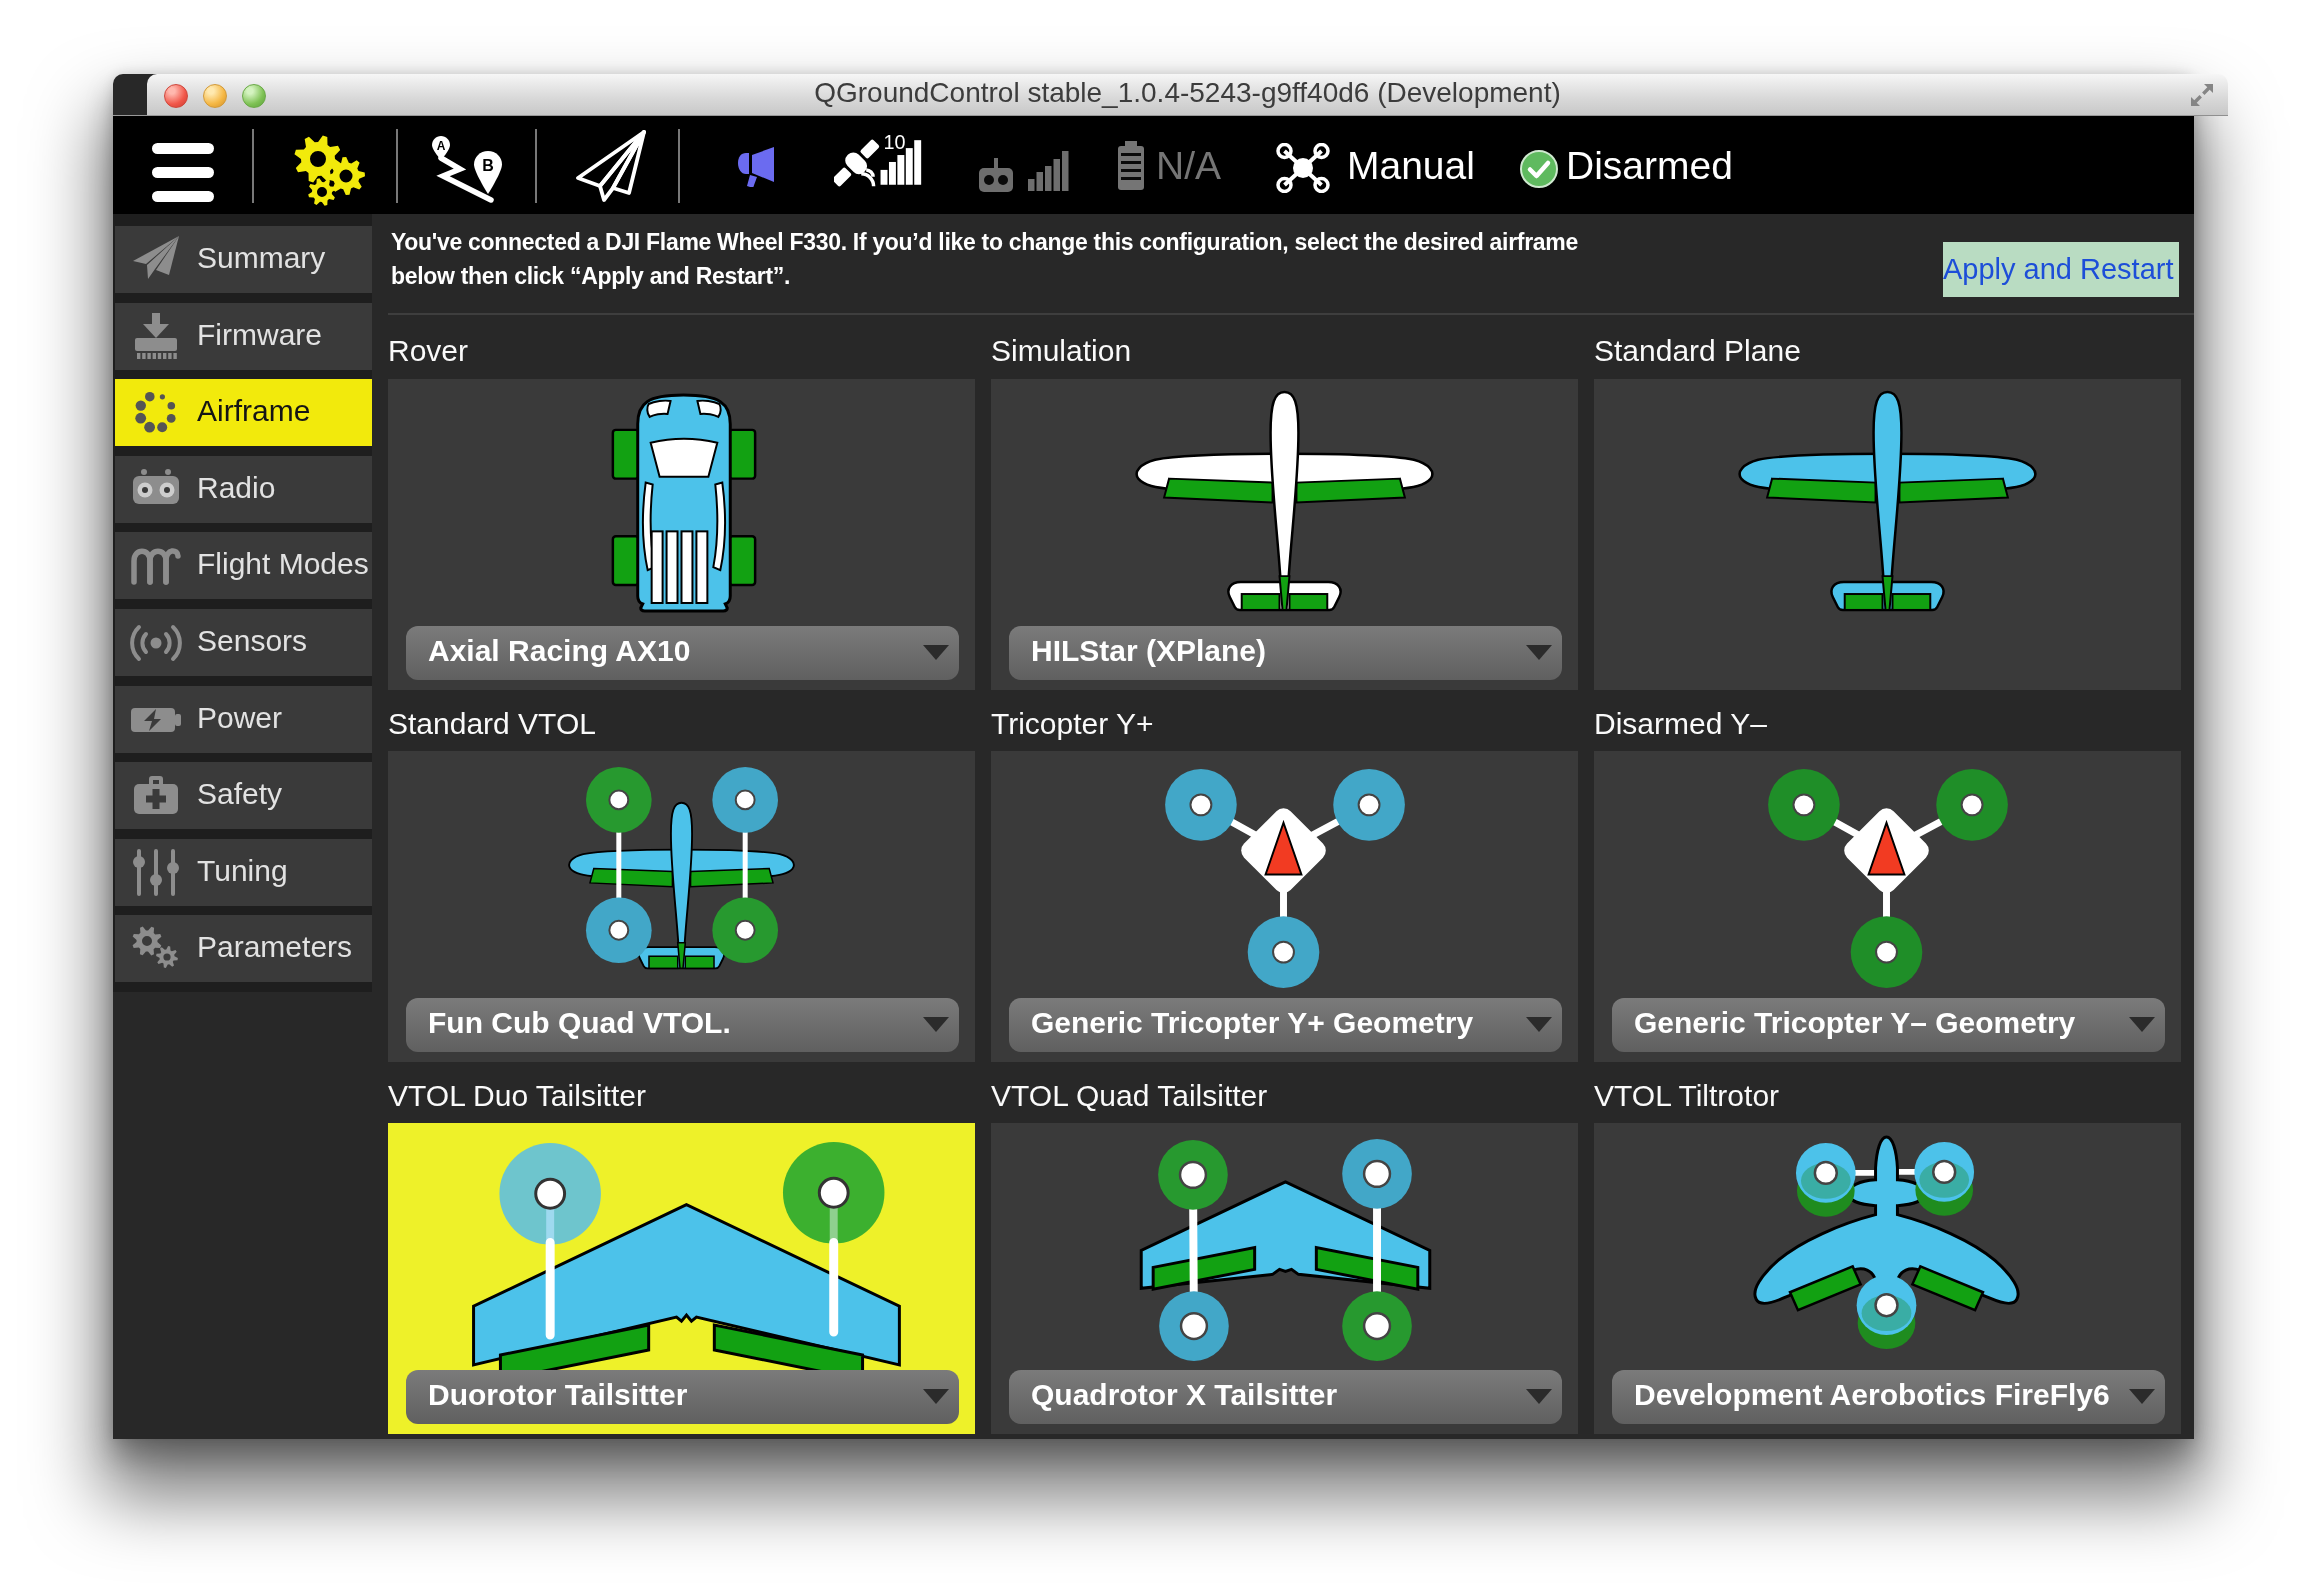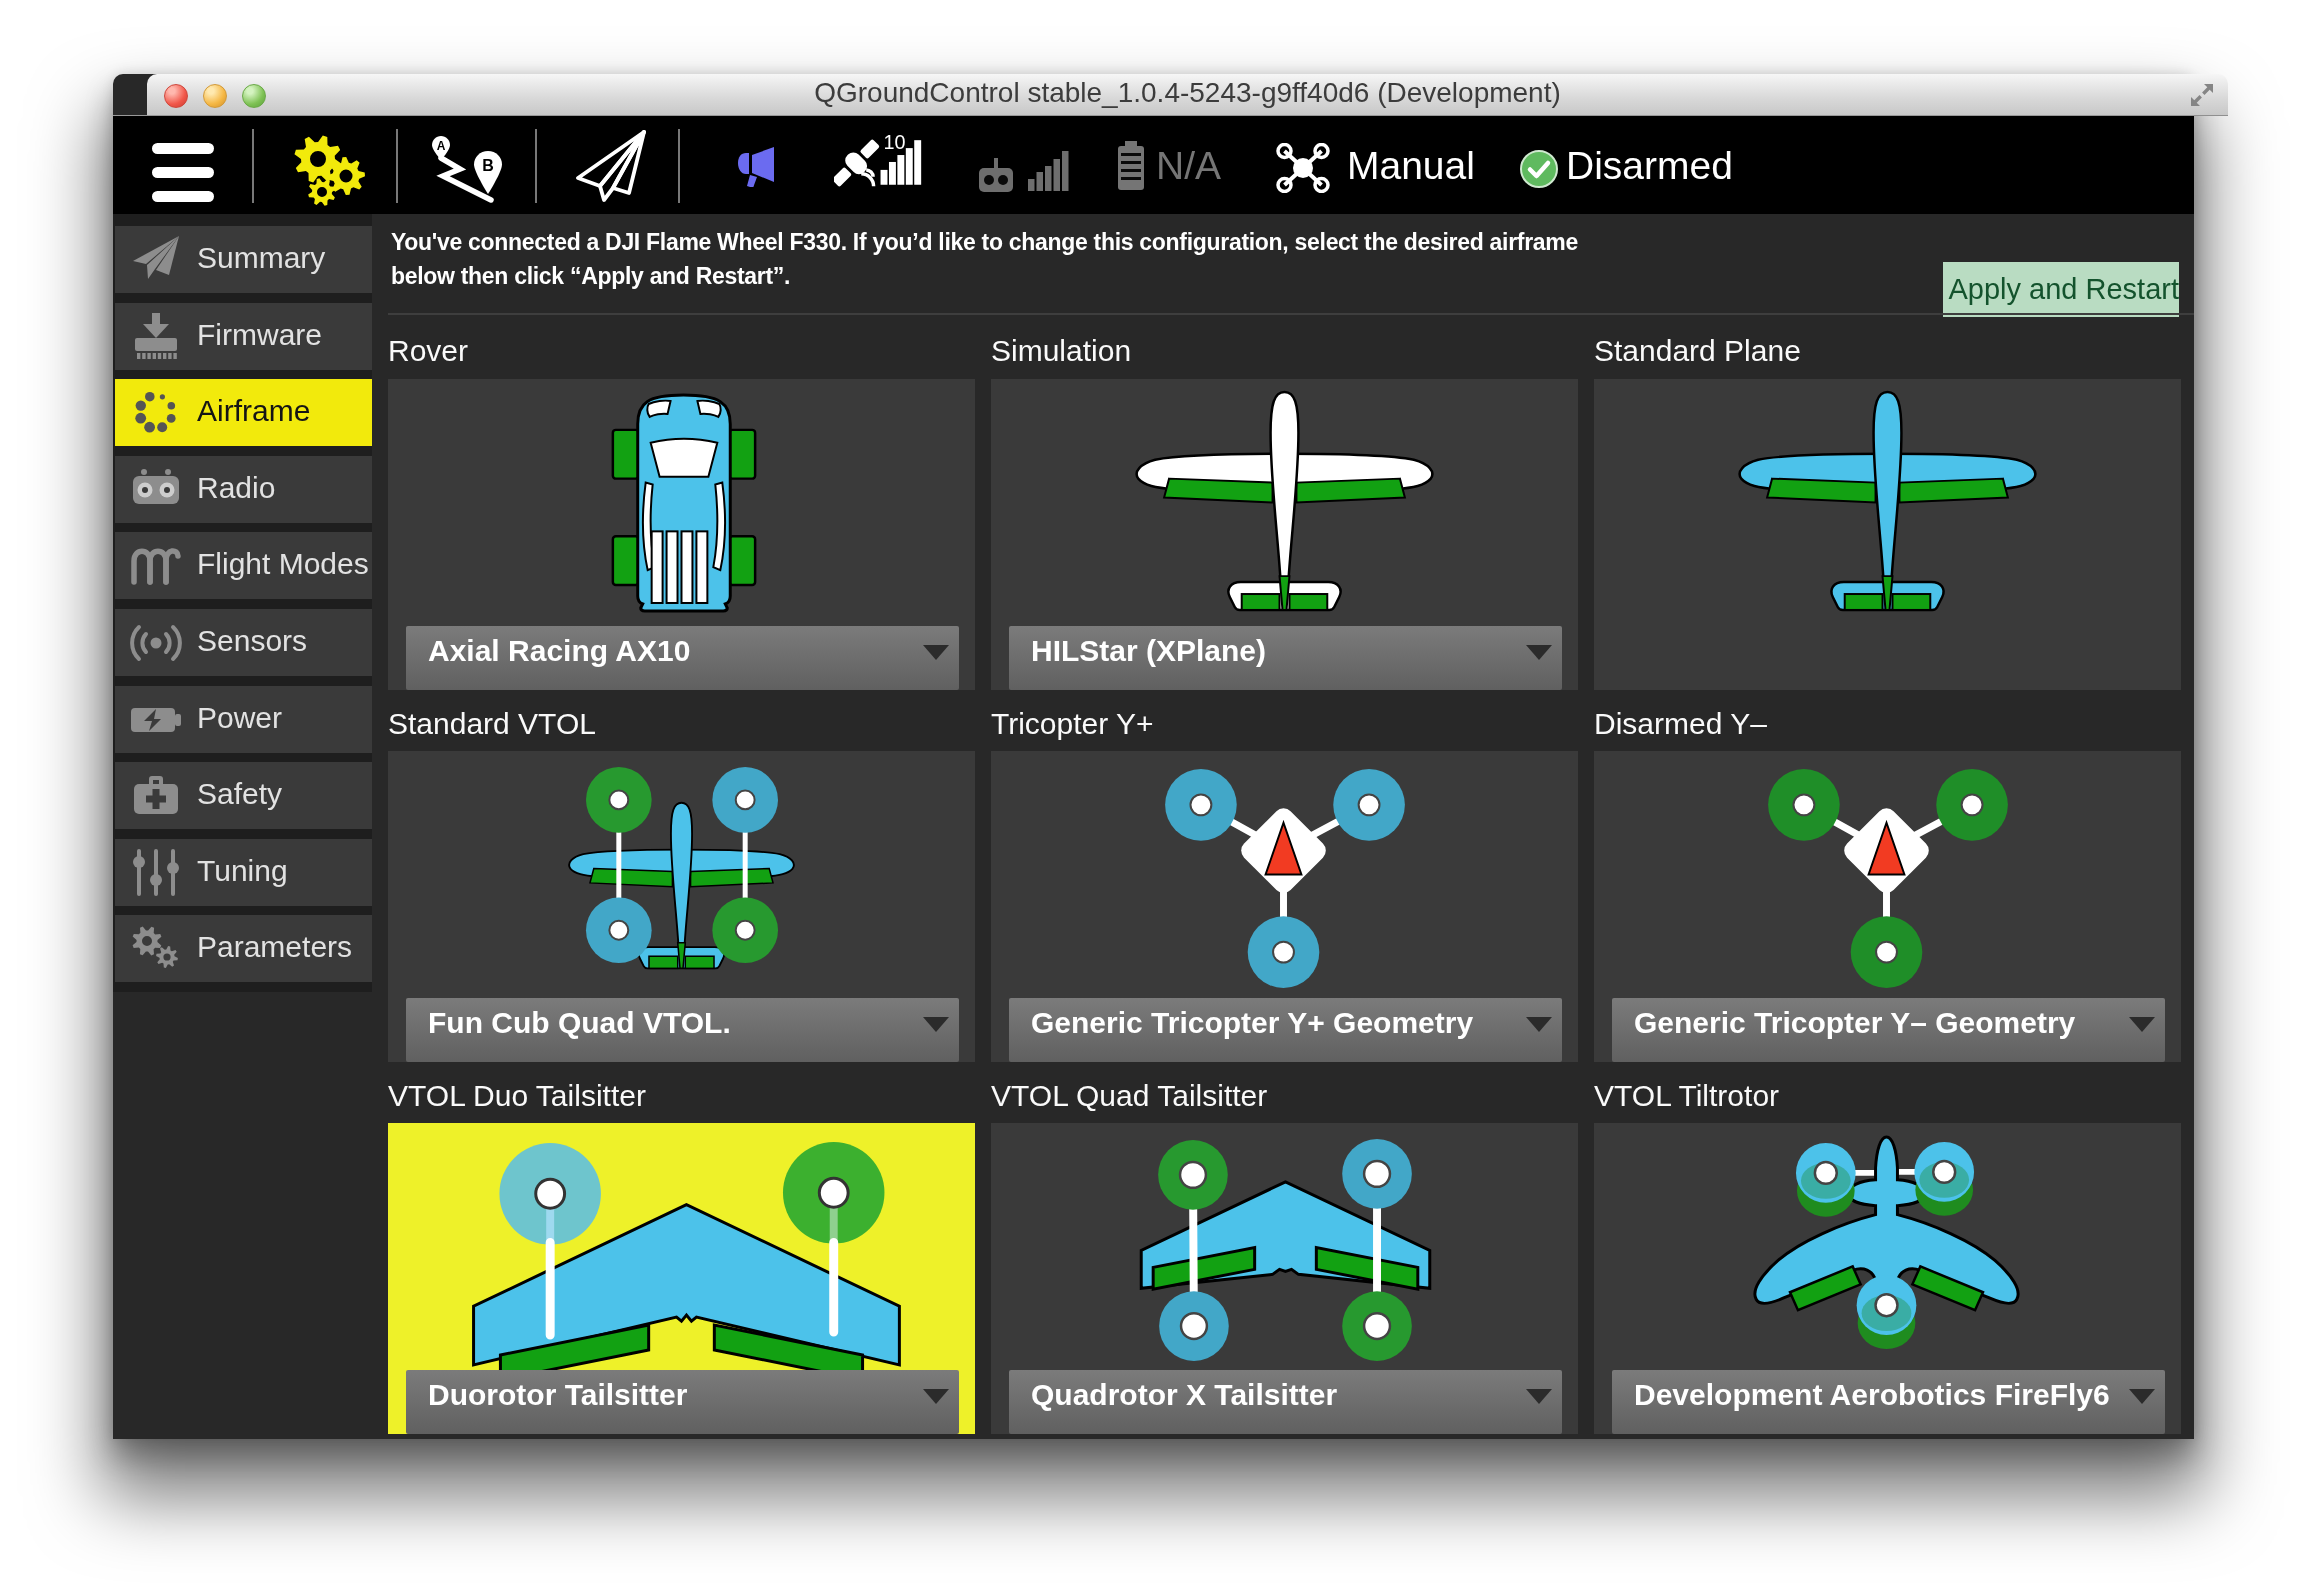--- a/index.html
+++ b/index.html
@@ -19,27 +19,27 @@
   #tl-g{left:95px;background:radial-gradient(circle at 7px 6px,#d4f3c0 0 3px,#7fc255 60%,#5a9e3a);border:1px solid #6aa947;}
   #toolbar{left:0;top:42px;width:2081px;height:99px;background:#000;}
   .tsep{top:13px;width:2px;height:74px;background:#787878;}
   .ttext{color:#fff;font-size:39px;}
   #content{left:0;top:140px;width:2081px;height:1225px;background:#282828;overflow:hidden;}
   .sbtn{left:2px;width:257px;height:67px;background:#3a3a3a;color:#e2e2e2;font-size:30px;}
   .sbtn .lbl{left:82px;top:15px;}
   .sbtn.sel{background:#f2ea0c;color:#151515;text-align:right;}
   .simg{left:14px;top:8px;width:54px;height:51px;}
   #msg{left:278px;top:11px;width:1741px;font-size:23px;letter-spacing:-0.3px;line-height:34px;font-weight:bold;color:#fff;}
-  #applybtn{left:1830px;top:28px;width:236px;height:55px;background:#b9dcc2;color:#14532d;
-     font-size:29px;white-space:nowrap;text-align:right;line-height:55px;margin-top:20px;}
+  #applybtn{left:1830px;top:28px;width:236px;height:55px;background:#b9dcc2;color:#1d4ed8;
+     font-size:29px;white-space:nowrap;text-align:left;line-height:55px;}
   #sep{left:275px;top:99px;width:1806px;height:2px;background:#3e3e3e;}
   .seclbl{color:#fafafa;font-size:30px;height:34px;}
   .card{width:587px;height:311px;background:#3a3a3a;}
   .card.sel{background:#eef129;}
-  .combo{position:absolute;left:18px;top:247px;width:553px;height:64px;border-radius:2px;
+  .combo{position:absolute;left:18px;top:247px;width:553px;height:54px;border-radius:12px;
      background:linear-gradient(#7b7b7b,#606060);}
   .combo .ct{position:absolute;left:22px;top:8px;font-size:30px;font-weight:bold;color:#fff;}
   .combo .arr{position:absolute;right:10px;top:19px;width:0;height:0;
      border-left:13px solid transparent;border-right:13px solid transparent;border-top:15px solid #2b2b2b;}
   .cicon{left:0;top:0;width:587px;height:247px;}
 </style>
 </head>
 <body>
 <div id="win" class="abs">
   <div id="titlebar" class="abs">

